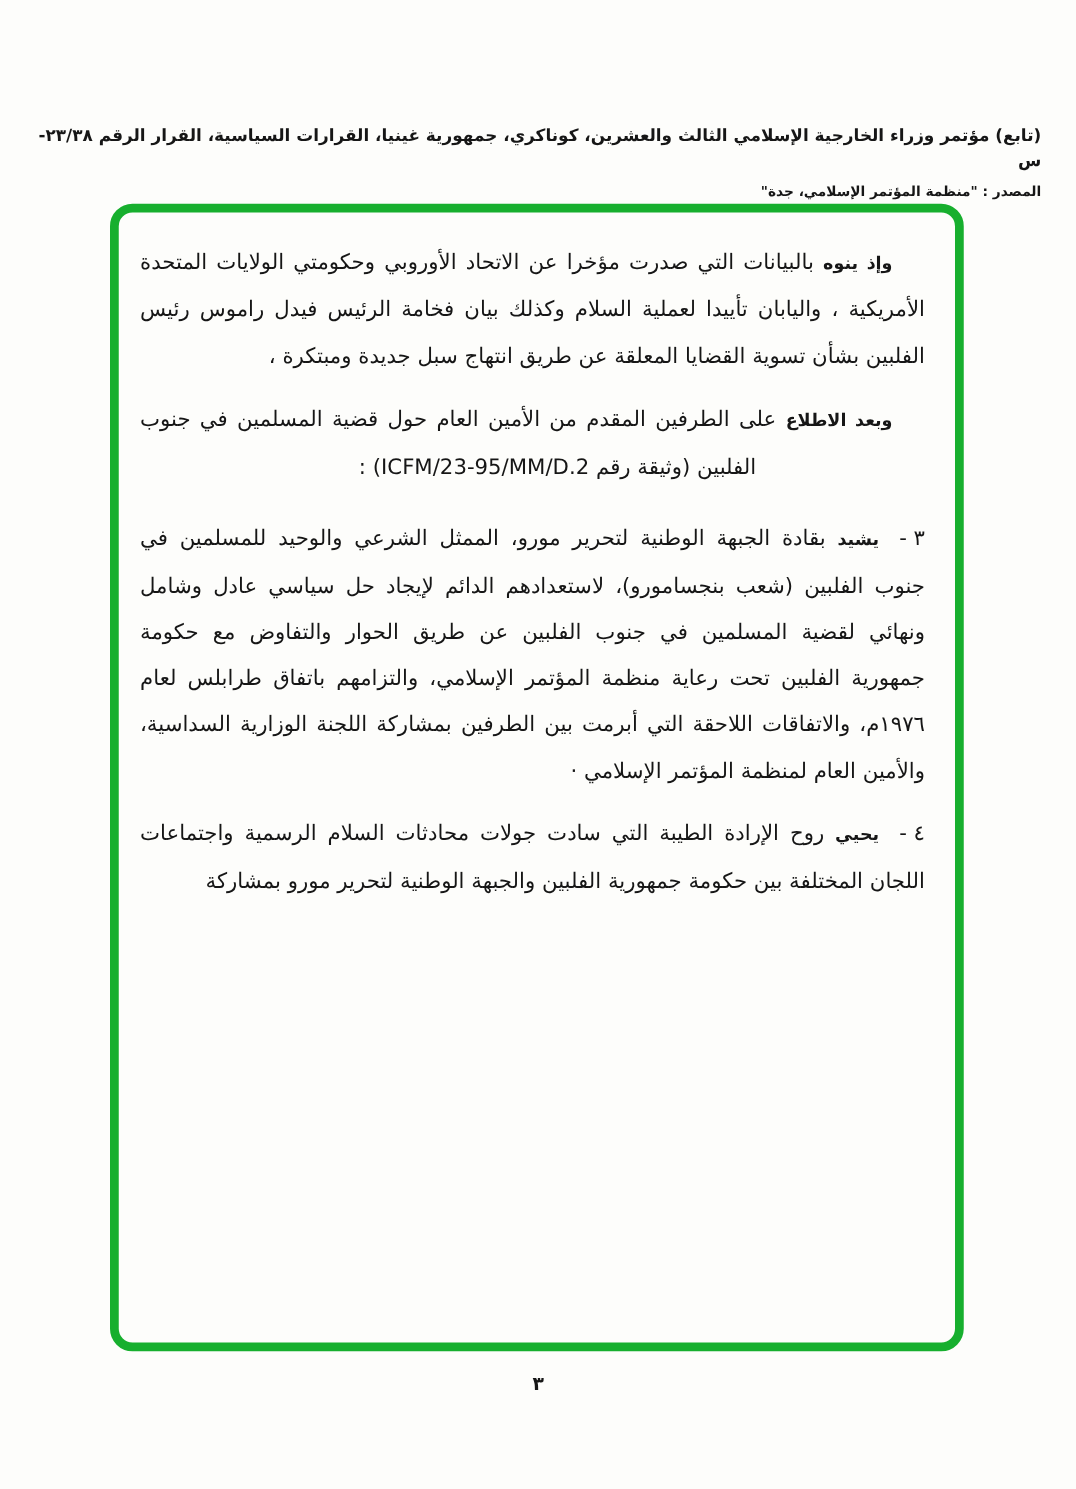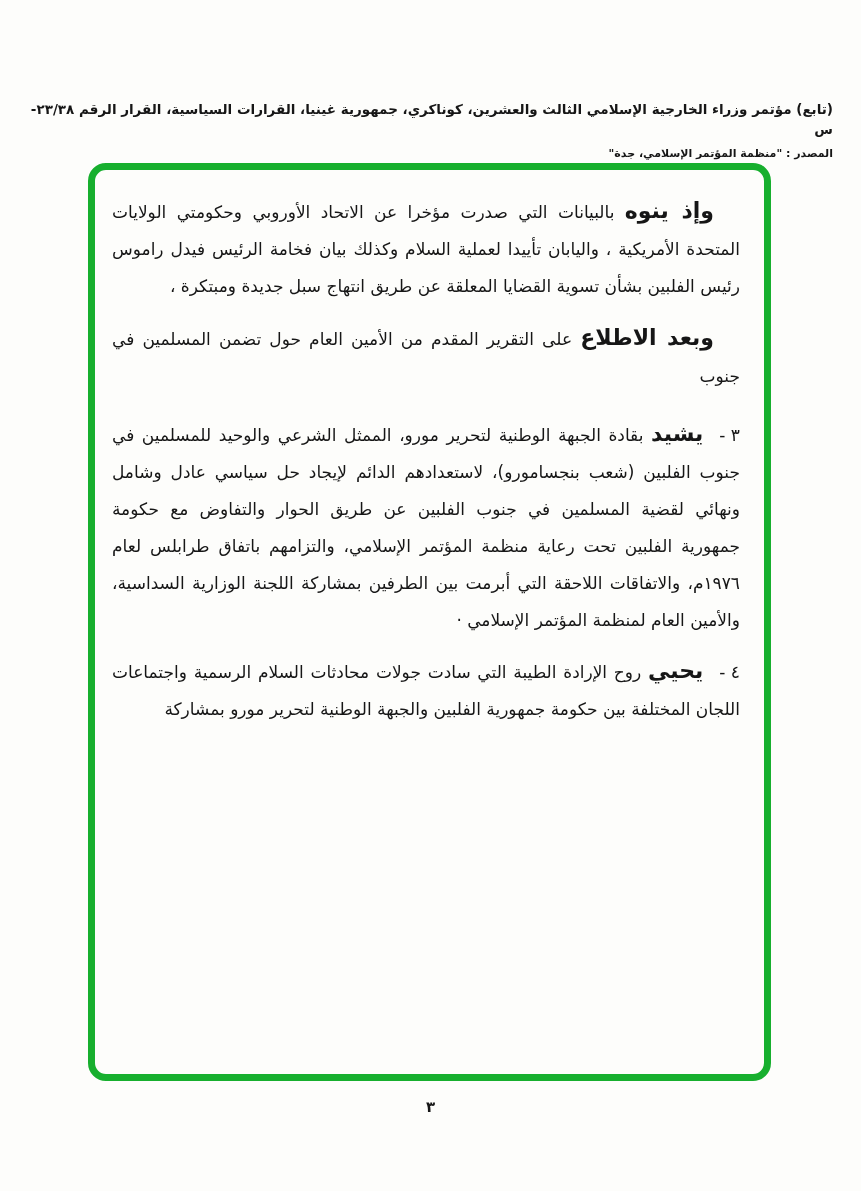--- a/index.html
+++ b/index.html
@@ -23,21 +23,21 @@
 
   
   .content { position:absolute; top:192px; left:112px; width:628px;
              direction:rtl; text-align:justify; font-size:17px; line-height:37px; }
 
   .para { margin:0 0 14px 0; text-indent:26px; }
   .para.p3 { margin-bottom:0; text-align-last:justify; }
   .p3wrap { margin-bottom:20px; }
   .docref { text-align:right; padding-right:135px; text-indent:0; }
 
-  .lead { font-weight:bold; font-size:22px; }
+  .lead { font-weight:bold; font-size:14px; }
   .u { text-underline-offset:3px; }
 
   .item { margin:0 0 20px 0; }
   .item.i2 { margin-bottom:15px; }
   .item.i3 { margin-bottom:13px; }
   .item.i4 { margin-bottom:0; }
   .num { display:inline-block; margin-left:16px; white-space:nowrap; }
 
   .page-num { position:absolute; top:1098px; left:0; right:0;
               text-align:center; font-size:15px; font-weight:bold; }
@@ -51,21 +51,22 @@
 </div>
 
 <div class="frame"></div>
 
 <div class="content">
 
   <p class="para"><span class="lead">وإذ ينوه</span> <span>بالبيانات التي صدرت مؤخرا عن الاتحاد الأوروبي وحكومتي الولايات المتحدة الأمريكية ، واليابان تأييدا لعملية السلام وكذلك بيان فخامة الرئيس فيدل راموس رئيس الفلبين بشأن تسوية القضايا المعلقة عن طريق انتهاج سبل جديدة ومبتكرة ،</span></p>
 
 
   <div class="p3wrap">
-    <p class="para p3"><span class="lead">وبعد الاطلاع</span> <span>على التقرير المقدم من الأمين العام حول تضمن المسلمين في جنوب</span></p>
+    <p class="para p3"><span class="lead">وبعد الاطلاع</span> <span>على الطرفين المقدم من الأمين العام حول قضية المسلمين في جنوب</span></p>
+    <div class="docref">الفلبين (وثيقة رقم ICFM/23-95/MM/D.2) :</div>
   </div>
 
 
 
   <p class="item i3"><span class="num">٣ -</span><span class="lead u">يشيد</span> <span>بقادة الجبهة الوطنية لتحرير مورو، الممثل الشرعي والوحيد للمسلمين في جنوب الفلبين (شعب بنجسامورو)، لاستعدادهم الدائم لإيجاد حل سياسي عادل وشامل ونهائي لقضية المسلمين في جنوب الفلبين عن طريق الحوار والتفاوض مع حكومة جمهورية الفلبين تحت رعاية منظمة المؤتمر الإسلامي، والتزامهم باتفاق طرابلس لعام ١٩٧٦م، والاتفاقات اللاحقة التي أبرمت بين الطرفين بمشاركة اللجنة الوزارية السداسية، والأمين العام لمنظمة المؤتمر الإسلامي ·</span></p>
 
   <p class="item i4"><span class="num">٤ -</span><span class="lead">يحيي</span> <span>روح الإرادة الطيبة التي سادت جولات محادثات السلام الرسمية واجتماعات اللجان المختلفة بين حكومة جمهورية الفلبين والجبهة الوطنية لتحرير مورو بمشاركة</span></p>
 
 </div>
 

